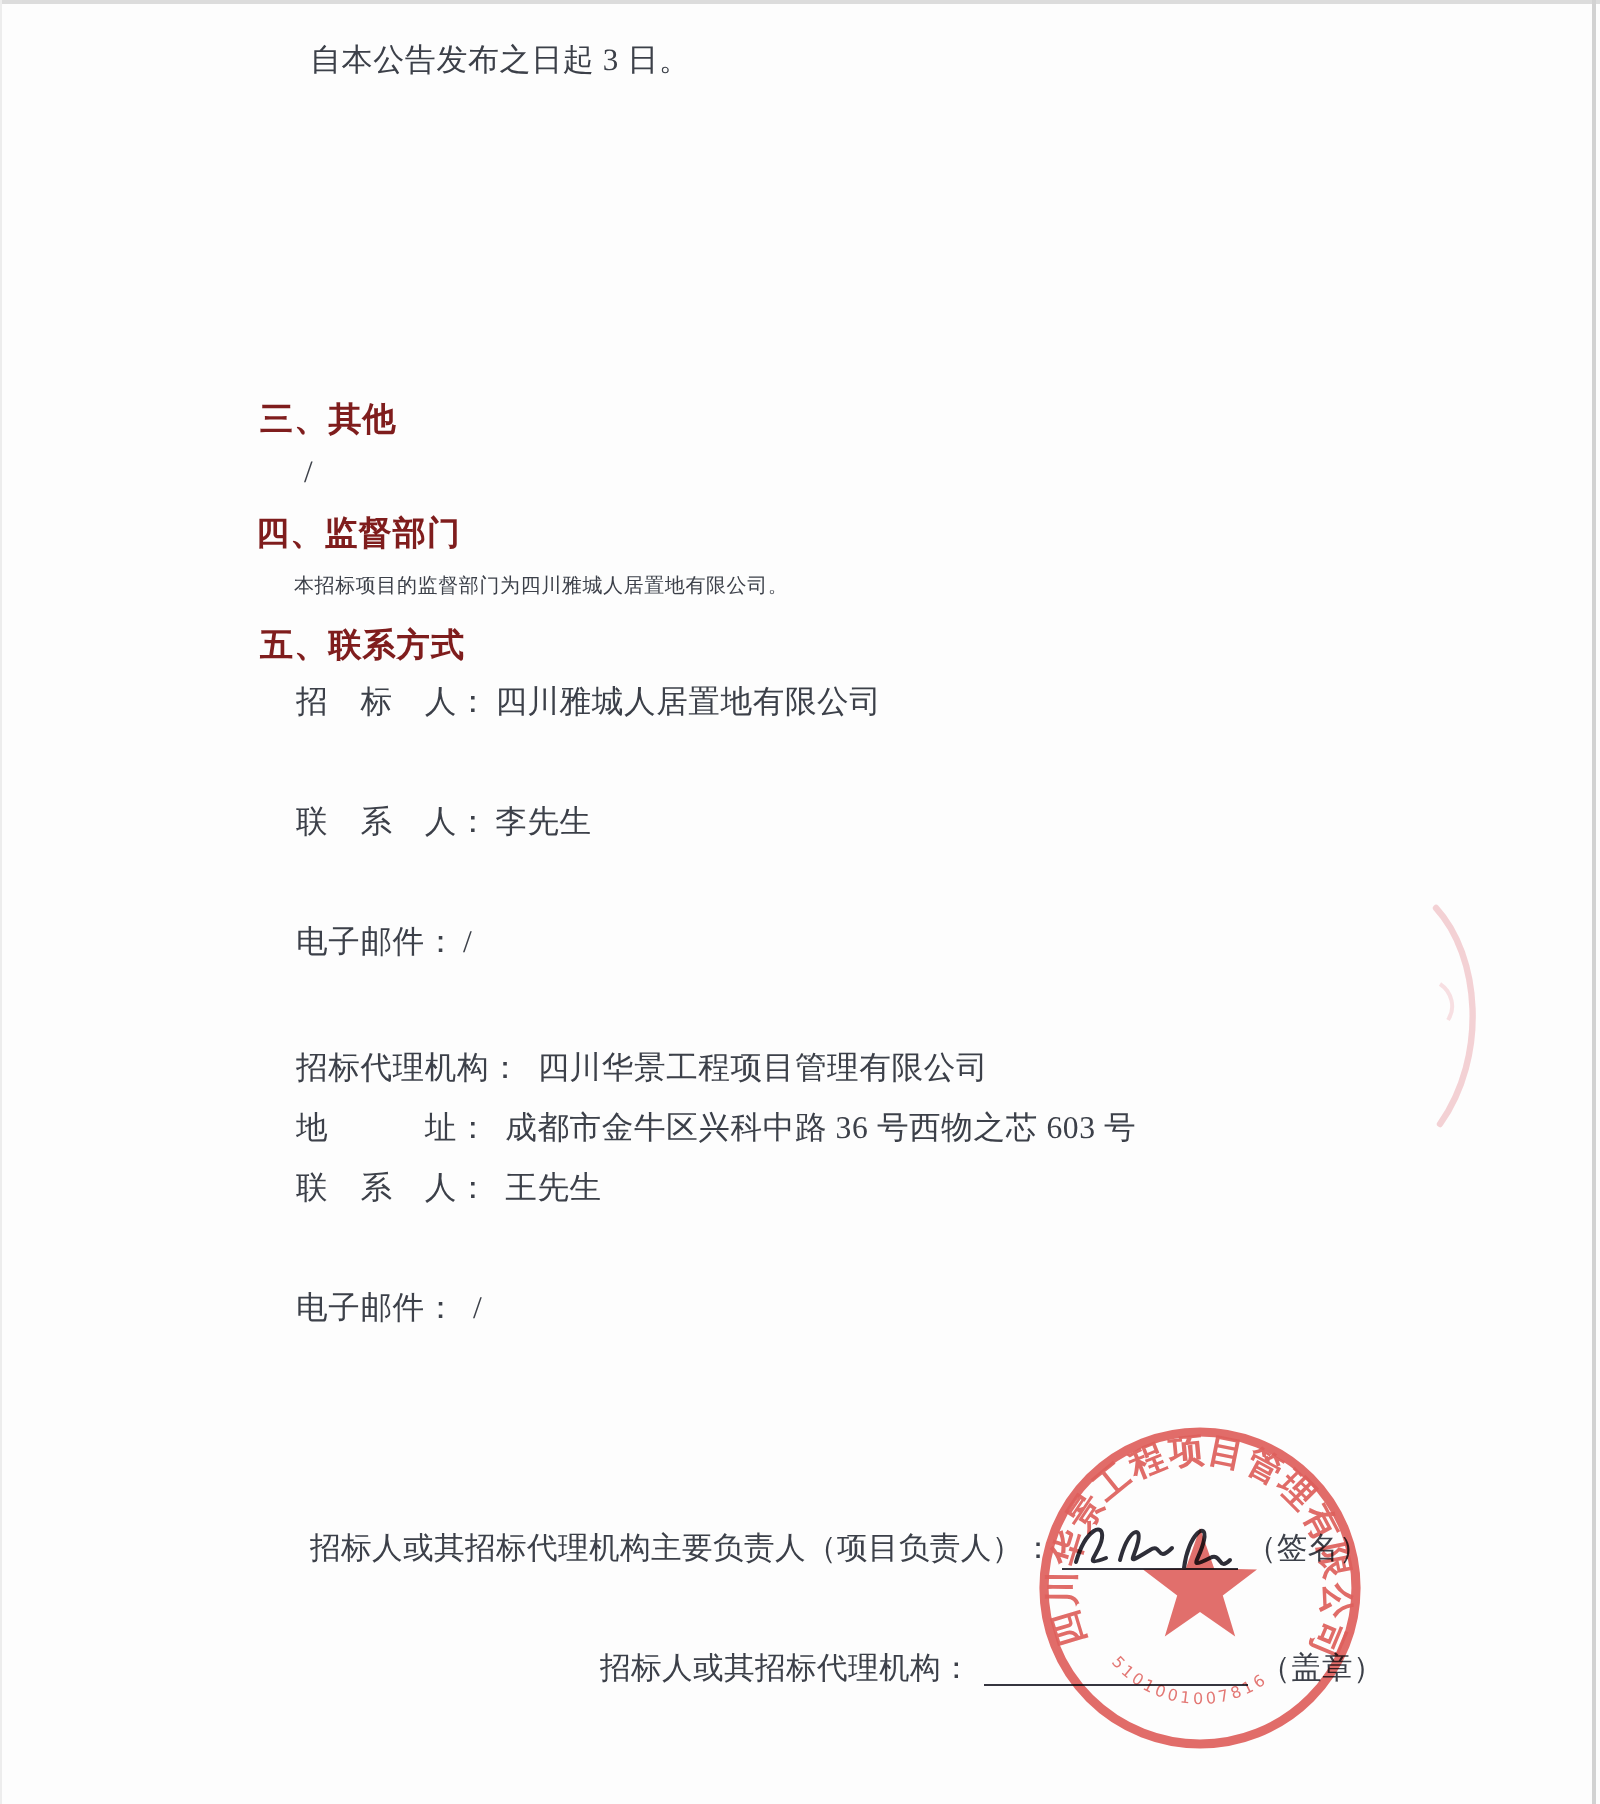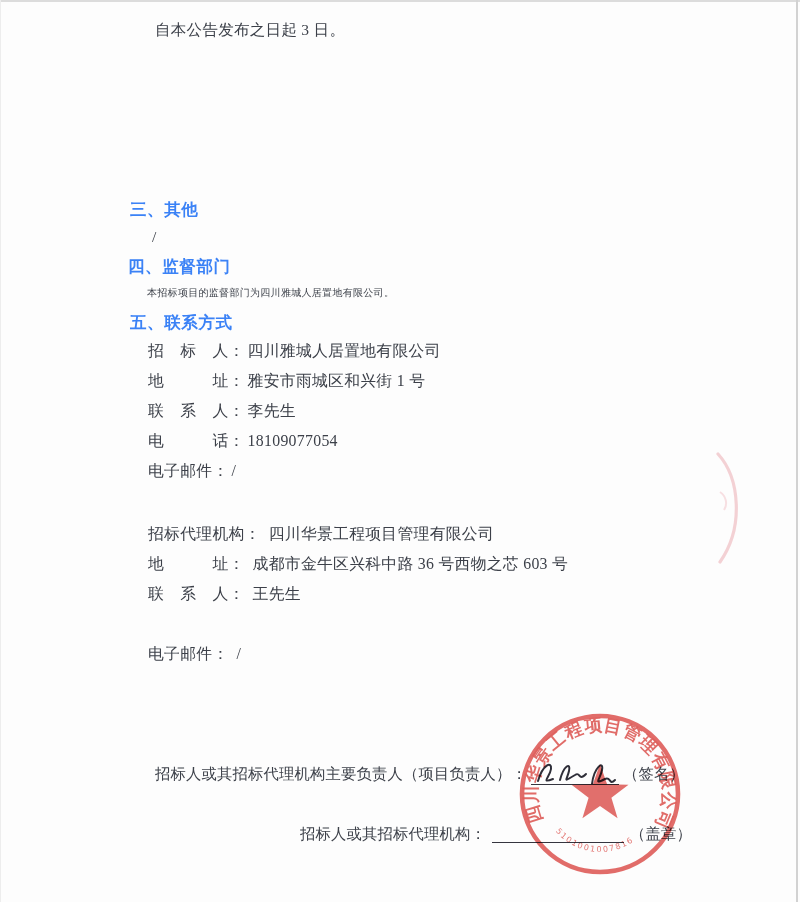--- a/index.html
+++ b/index.html
@@ -17,21 +17,21 @@
 
   .abs{position:absolute;}
 
   .intro{left:155px;top:20px;font-size:15.5px;letter-spacing:.3px;}
   .para{
     left:101px;top:50px;width:614px;
     font-size:15.3px;line-height:29.6px;
     text-align:justify;text-align-last:left;
     letter-spacing:.2px;
   }
-  .h{font-size:16.5px;font-weight:bold;color:#3b82f6;letter-spacing:.6px;}
+  .h{font-size:16.5px;font-weight:bold;color:#7f1d1d;letter-spacing:.6px;}
   .h-other{left:130px;top:199px;}
   .slash{left:152px;top:228px;font-size:15.5px;}
   .h-supervision{left:128px;top:256px;}
   .supervision-text{left:147px;top:286px;font-size:10px;letter-spacing:.3px;}
   .h-contact{left:130px;top:312px;}
 
   .row{left:148px;font-size:15.8px;white-space:nowrap;letter-spacing:.3px;}
   .row .val{margin-left:3px;}
   .row.agency .val{margin-left:8px;}
 
@@ -70,28 +70,22 @@
   <div class="abs slash">/</div>
 
   <div class="abs h h-supervision">四、监督部门</div>
   <div class="abs supervision-text">本招标项目的监督部门为四川雅城人居置地有限公司。</div>
 
   <div class="abs h h-contact">五、联系方式</div>
 
   <div class="abs row" style="top:341px">
     <span class="lbl">招　标　人：</span><span class="val">四川雅城人居置地有限公司</span>
   </div>
-  <div class="abs row" style="top:371px">
-    <span class="lbl">地　　　址：</span><span class="val">雅安市雨城区和兴街 1 号</span>
-  </div>
   <div class="abs row" style="top:401px">
     <span class="lbl">联　系　人：</span><span class="val">李先生</span>
-  </div>
-  <div class="abs row" style="top:431px">
-    <span class="lbl">电　　　话：</span><span class="val">18109077054</span>
   </div>
   <div class="abs row" style="top:461px">
     <span class="lbl">电子邮件：</span><span class="val">/</span>
   </div>
 
   <div class="abs row agency" style="top:524px">
     <span class="lbl">招标代理机构：</span><span class="val">四川华景工程项目管理有限公司</span>
   </div>
   <div class="abs row agency" style="top:554px">
     <span class="lbl">地　　　址：</span><span class="val">成都市金牛区兴科中路 36 号西物之芯 603 号</span>

